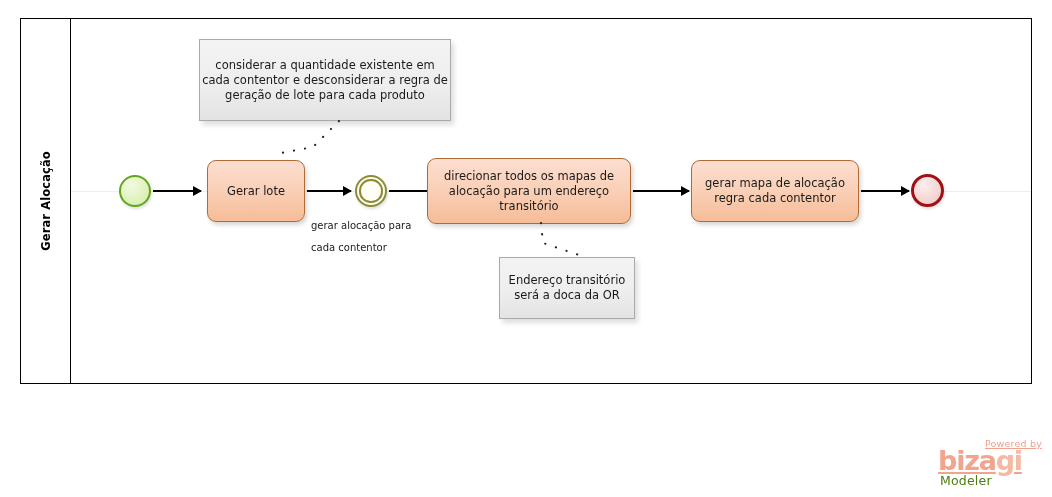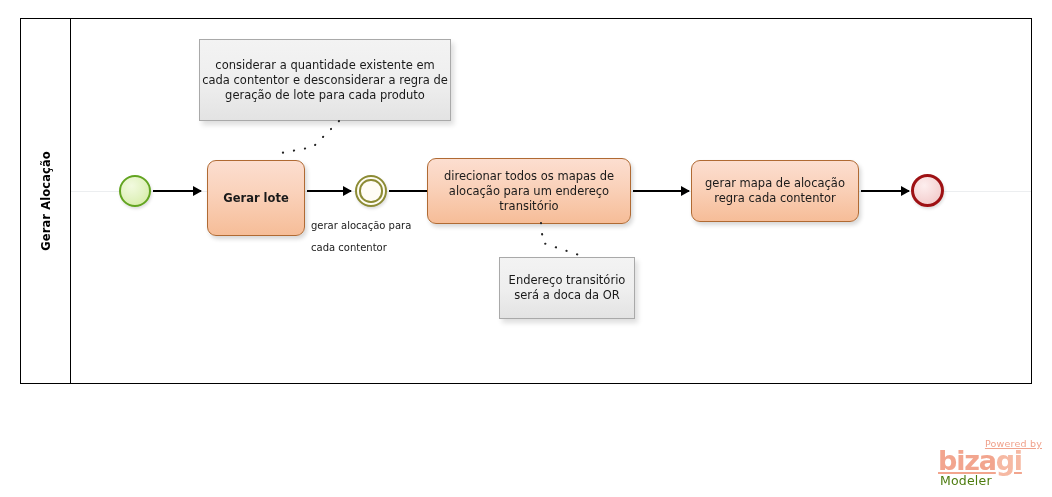--- a/index.html
+++ b/index.html
@@ -220,21 +220,21 @@
     <div class="annotation" style="left:128px; top:20px; width:252px; height:82px;">considerar a quantidade existente em cada contentor e desconsiderar a regra de geração de lote para cada produto</div>
 
     <svg class="assoc" style="left:180px; top:100px; width:110px; height:62px;" viewBox="0 0 110 62">
       <path d="M 88 2 L 62 28 L 30 34 L 22 56" fill="none" stroke="#222222" stroke-width="2.1" stroke-linecap="round" stroke-dasharray="0.2 11"></path>
     </svg>
 
     <div class="event event-start" style="left:48px; top:156px;"></div>
 
     <div class="flow" style="left:82px; top:171px; width:48px;"></div>
 
-    <div class="task" style="left:136px; top:141px; width:98px; height:76px;font-weight:bold;">Gerar lote</div>
+    <div class="task" style="left:136px; top:141px; width:98px; height:62px;">Gerar lote</div>
 
     <div class="flow" style="left:236px; top:171px; width:44px;"></div>
 
     <div class="event event-intermediate" style="left:284px; top:156px;"></div>
 
     <div class="flow-label" style="left:240px; top:196px; width:120px;">gerar alocação para cada contentor</div>
 
     <div class="flow" style="left:318px; top:171px; width:52px;"></div>
 
     <div class="task" style="left:356px; top:139px; width:204px; height:66px;">direcionar todos os mapas de alocação para um endereço transitório</div>

